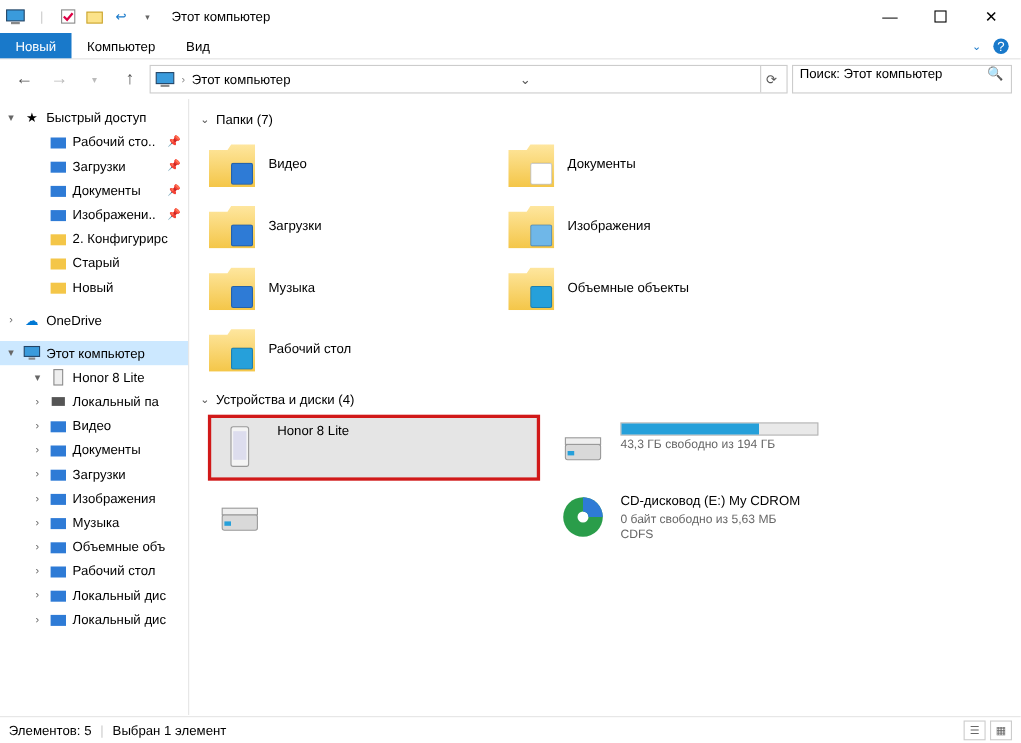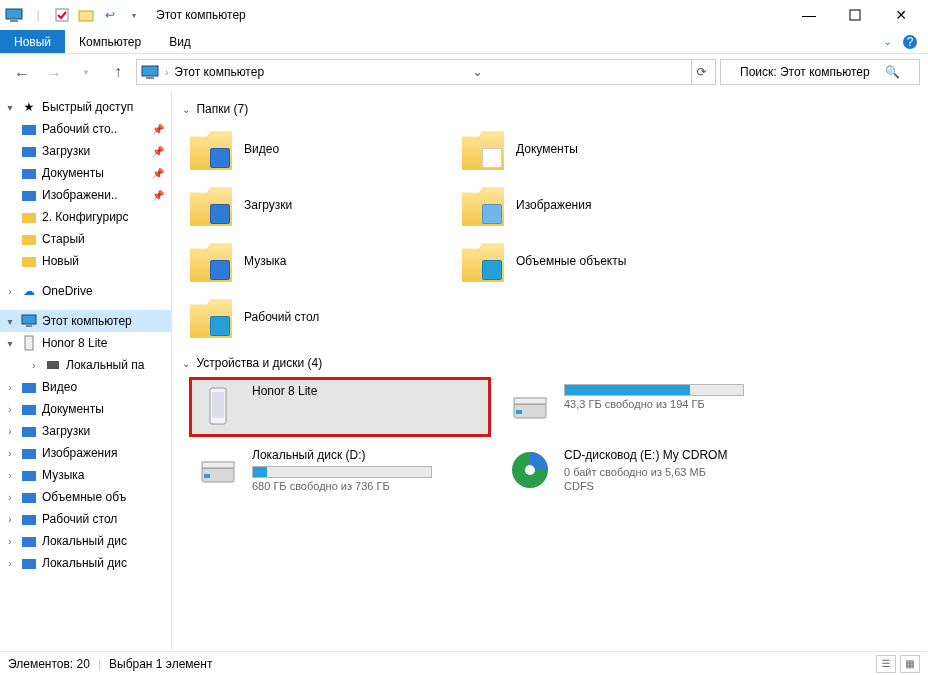--- a/index.html
+++ b/index.html
@@ -14,31 +14,31 @@
 .ribbon-tabs .tab{padding:0 14px;display:flex;align-items:center;font-size:12px}
 .ribbon-tabs .tab.file{background:#1979ca;color:#fff}
 .ribbon-tabs .help{margin-left:auto;display:flex;align-items:center;gap:10px;padding-right:10px}
 .navbar{height:36px;display:flex;align-items:center;padding:4px 8px;gap:4px}
 .navbtn{width:28px;height:28px;display:flex;align-items:center;justify-content:center;color:#555;font-size:16px}
 .navbtn.disabled{color:#bbb}
 .addr{flex:1;height:26px;border:1px solid #ccc;display:flex;align-items:center;padding:0 4px;gap:6px}
 .addr .computer-icon{display:inline-block}
 .addr .refresh{margin-left:auto;width:20px;text-align:center;border-left:1px solid #ccc;height:100%;display:flex;align-items:center;justify-content:center;color:#555}
 .addr .dd{width:16px;text-align:center;color:#555}
-.search{width:200px;height:26px;border:1px solid #ccc;display:flex;align-items:center;padding:0 19px;color:#888}
+.search{width:200px;height:26px;border:1px solid #ccc;display:flex;padding:0 6px;color:#888}
 .search .sicon{margin-left:auto}
 .body{display:flex;height:560px}
 .sidebar{width:172px;border-right:1px solid #e5e5e5;overflow:hidden;padding-top:6px}
 .tree-item{display:flex;align-items:center;height:22px;padding-left:4px;white-space:nowrap;overflow:hidden}
 .tree-item .arrow{width:12px;font-size:10px;color:#666;text-align:center}
 .tree-item .ticon{width:18px;height:18px;margin:0 4px;display:flex;align-items:center;justify-content:center}
 .tree-item.selected{background:#cce8ff}
 .tree-item .pin{margin-left:auto;color:#888;font-size:10px;padding-right:6px}
 .tree-item.l1{padding-left:4px}
-.tree-item.l2{padding-left:4px}
+.tree-item.l2{padding-left:28px}
 .tree-item.l3{padding-left:28px}
 .content{flex:1;overflow:auto;padding:8px 10px}
 .group-header{display:flex;align-items:center;gap:6px;color:#1a1a1a;margin:4px 0 8px}
 .group-header .chev{font-size:10px;color:#555}
 .folders-grid{display:grid;grid-template-columns:260px 260px;gap:6px 12px;margin-left:8px}
 .folder-item{display:flex;align-items:center;height:50px;gap:12px}
 .folder-item .ficon{width:42px;height:42px;position:relative}
 .folder-back{position:absolute;inset:0;background:linear-gradient(#ffe9a6,#f4c648);border-radius:2px 2px 0 0;clip-path:polygon(0 20%,40% 20%,48% 8%,100% 8%,100% 100%,0 100%)}
 .badge{position:absolute;right:2px;bottom:2px;width:20px;height:20px;border-radius:2px}
 .device-grid{display:grid;grid-template-columns:300px 300px;gap:6px 12px;margin-left:8px}
@@ -415,47 +415,40 @@
           </div>
         </div>
         <div class="device-item">
           <div class="dicon">
             <svg width="44" height="44">
               <rect x="6" y="20" width="32" height="14" rx="2" fill="#d9d9d9" stroke="#999"></rect>
               <rect x="6" y="14" width="32" height="6" fill="#eee" stroke="#999"></rect>
               <rect x="8" y="26" width="6" height="4" fill="#26a0da"></rect>
             </svg>
           </div>
-          <div class="device-info">
-            <div class="dtitle">Локальный диск (D:)</div>
-            <div class="bar">
-              <div class="fill" style="width:8%"></div>
-            </div>
-            <div class="sub">680 ГБ свободно из 736 ГБ</div>
-          </div>
         </div>
         <div class="device-item">
           <div class="dicon">
             <svg width="44" height="44">
               <circle cx="22" cy="22" r="18" fill="#2a9d4a"></circle>
               <circle cx="22" cy="22" r="5" fill="#fff"></circle>
               <path d="M22 4a18 18 0 0 1 18 18h-13a5 5 0 0 0-5-5z" fill="#2e7bd6"></path>
             </svg>
           </div>
           <div class="device-info">
             <div class="dtitle">CD-дисковод (E:) My CDROM</div>
             <div class="sub">0 байт свободно из 5,63 МБ</div>
             <div class="sub">CDFS</div>
           </div>
         </div>
       </div>
   </div>
 </div>
 
 <div class="statusbar">
-  <span>Элементов: 20</span>
+  <span>Элементов: 5</span>
   <span class="sep">|</span>
   <span>Выбран 1 элемент</span>
   <div class="viewbtns">
     <div>☰</div>
     <div>▦</div>
   </div>
 </div>
 
 </body></html>

